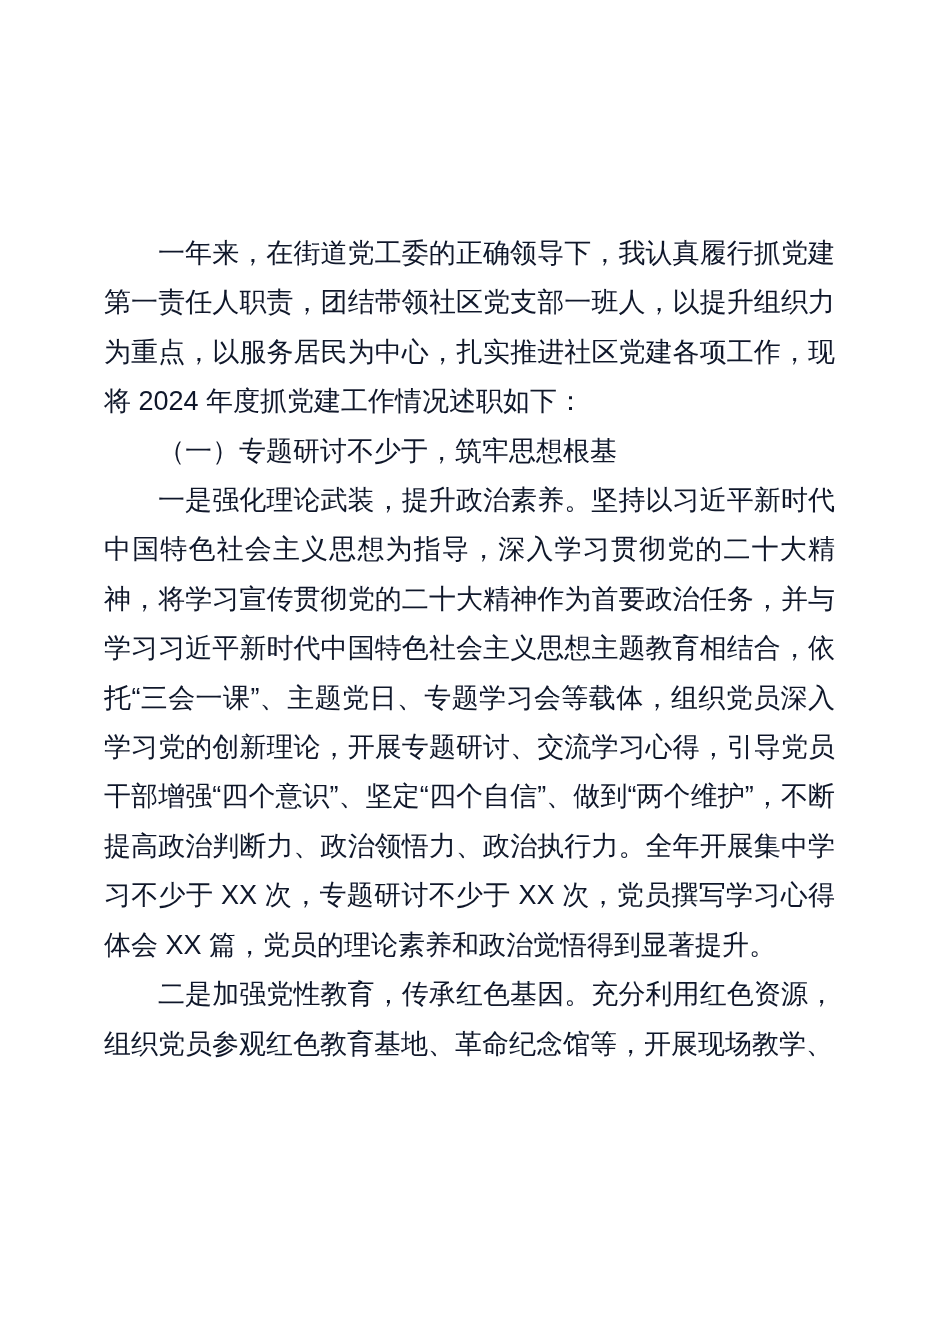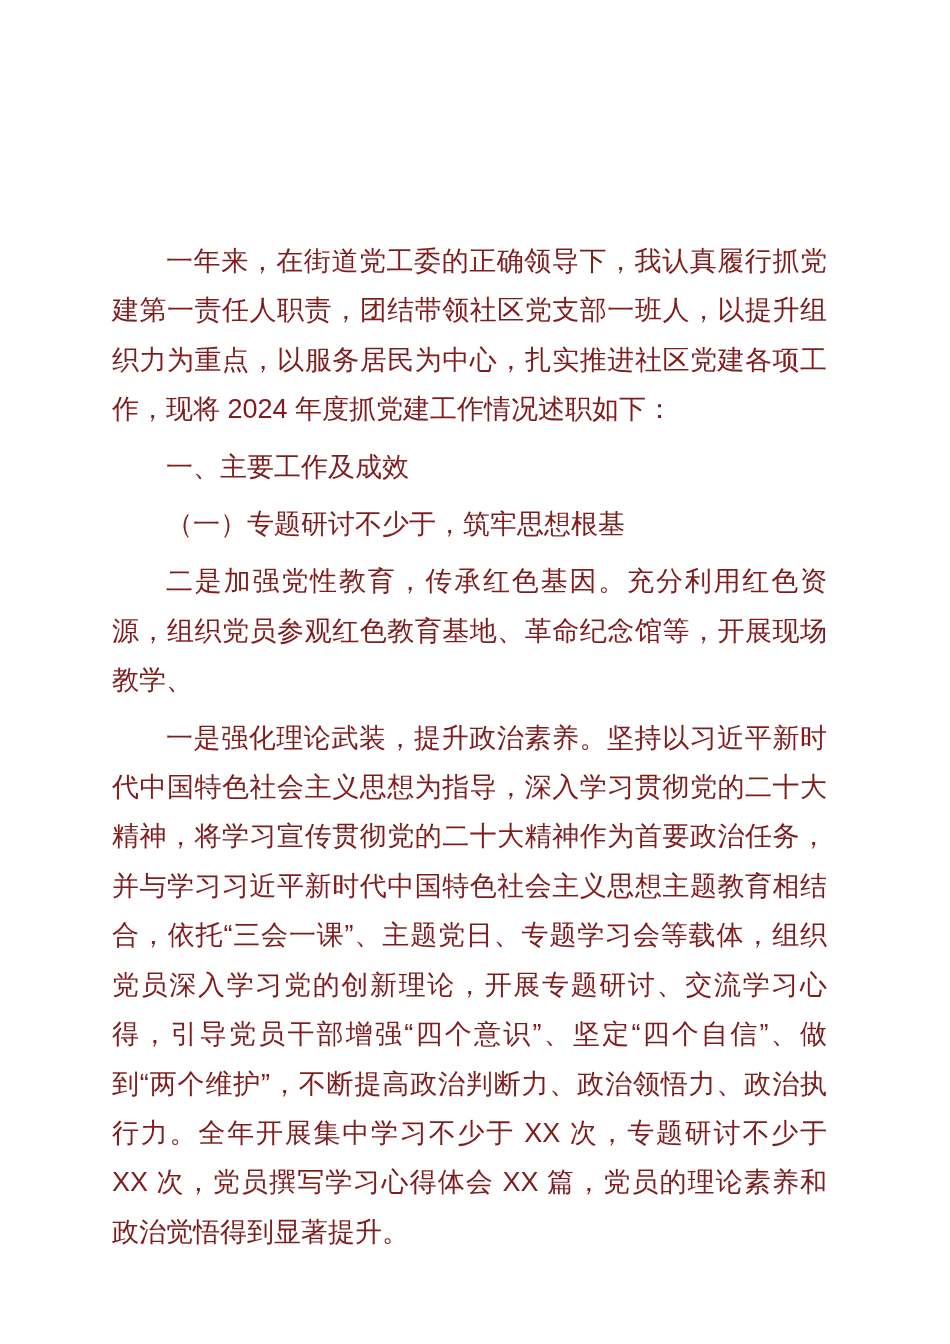--- a/index.html
+++ b/index.html
@@ -14,40 +14,39 @@
     font-family: "Liberation Sans", sans-serif;
   }
   .page {
     box-sizing: border-box;
     width: 950px;
     height: 1344px;
     background: #ffffff;
     padding: 229px 115px 0 104px;
   }
   .doc-body p {
-    margin: 8px;
+    margin: 0;
     padding: 0;
-    color: #7f1d1d;
+    color: #0f172a;
     font-size: 27px;
     line-height: 49.4px;
     text-align: justify;
     text-justify: inter-character;
     text-indent: 2em;
     word-break: normal;
     overflow-wrap: break-word;
   }
   
   .doc-body p.heading {
     font-weight: normal;
   }
 </style>
 </head>
 <body>
 
 <div class="page">
   <div class="doc-body">
     <p>一年来，在街道党工委的正确领导下，我认真履行抓党建第一责任人职责，团结带领社区党支部一班人，以提升组织力为重点，以服务居民为中心，扎实推进社区党建各项工作，现将 2024 年度抓党建工作情况述职如下：</p>
-    <p class="heading">一、主要工作及成效</p>
     <p class="heading">（一）专题研讨不少于，筑牢思想根基</p>
+    <p>一是强化理论武装，提升政治素养。坚持以习近平新时代中国特色社会主义思想为指导，深入学习贯彻党的二十大精神，将学习宣传贯彻党的二十大精神作为首要政治任务，并与学习习近平新时代中国特色社会主义思想主题教育相结合，依托“三会一课”、主题党日、专题学习会等载体，组织党员深入学习党的创新理论，开展专题研讨、交流学习心得，引导党员干部增强“四个意识”、坚定“四个自信”、做到“两个维护”，不断提高政治判断力、政治领悟力、政治执行力。全年开展集中学习不少于 XX 次，专题研讨不少于 XX 次，党员撰写学习心得体会 XX 篇，党员的理论素养和政治觉悟得到显著提升。</p>
     <p>二是加强党性教育，传承红色基因。充分利用红色资源，组织党员参观红色教育基地、革命纪念馆等，开展现场教学、</p>
-    <p>一是强化理论武装，提升政治素养。坚持以习近平新时代中国特色社会主义思想为指导，深入学习贯彻党的二十大精神，将学习宣传贯彻党的二十大精神作为首要政治任务，并与学习习近平新时代中国特色社会主义思想主题教育相结合，依托“三会一课”、主题党日、专题学习会等载体，组织党员深入学习党的创新理论，开展专题研讨、交流学习心得，引导党员干部增强“四个意识”、坚定“四个自信”、做到“两个维护”，不断提高政治判断力、政治领悟力、政治执行力。全年开展集中学习不少于 XX 次，专题研讨不少于 XX 次，党员撰写学习心得体会 XX 篇，党员的理论素养和政治觉悟得到显著提升。</p>
   </div>
 </div>
 
 </body></html>

